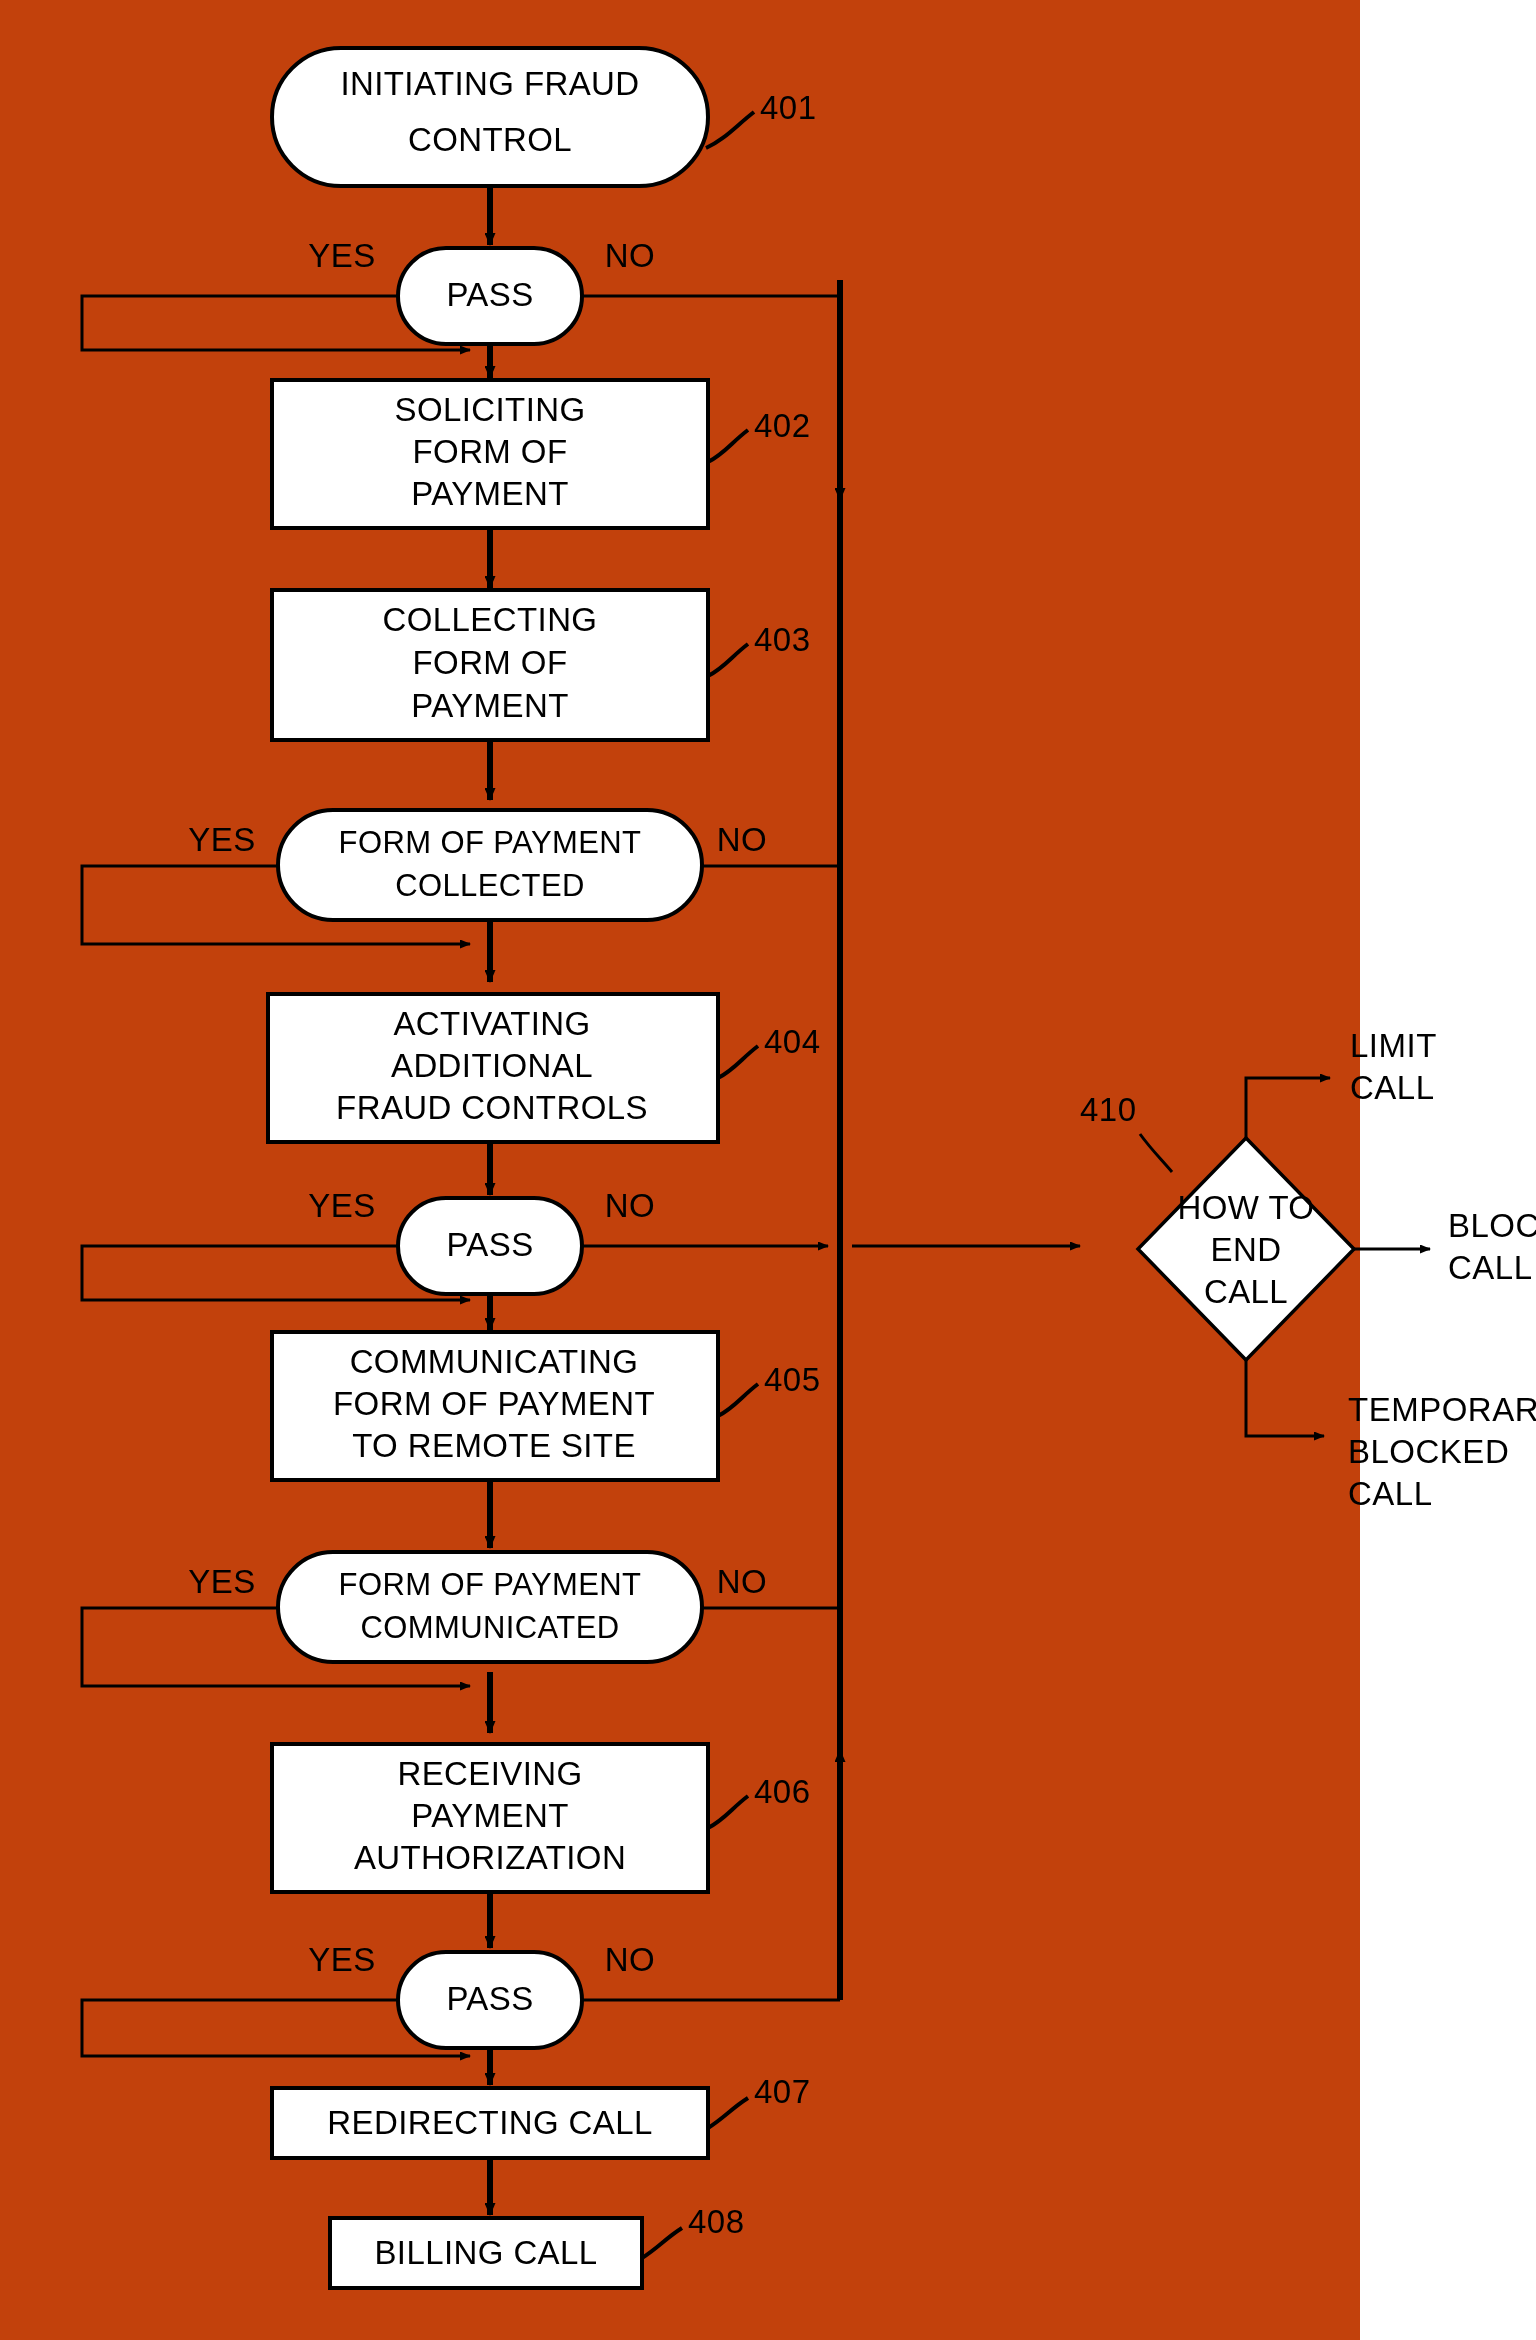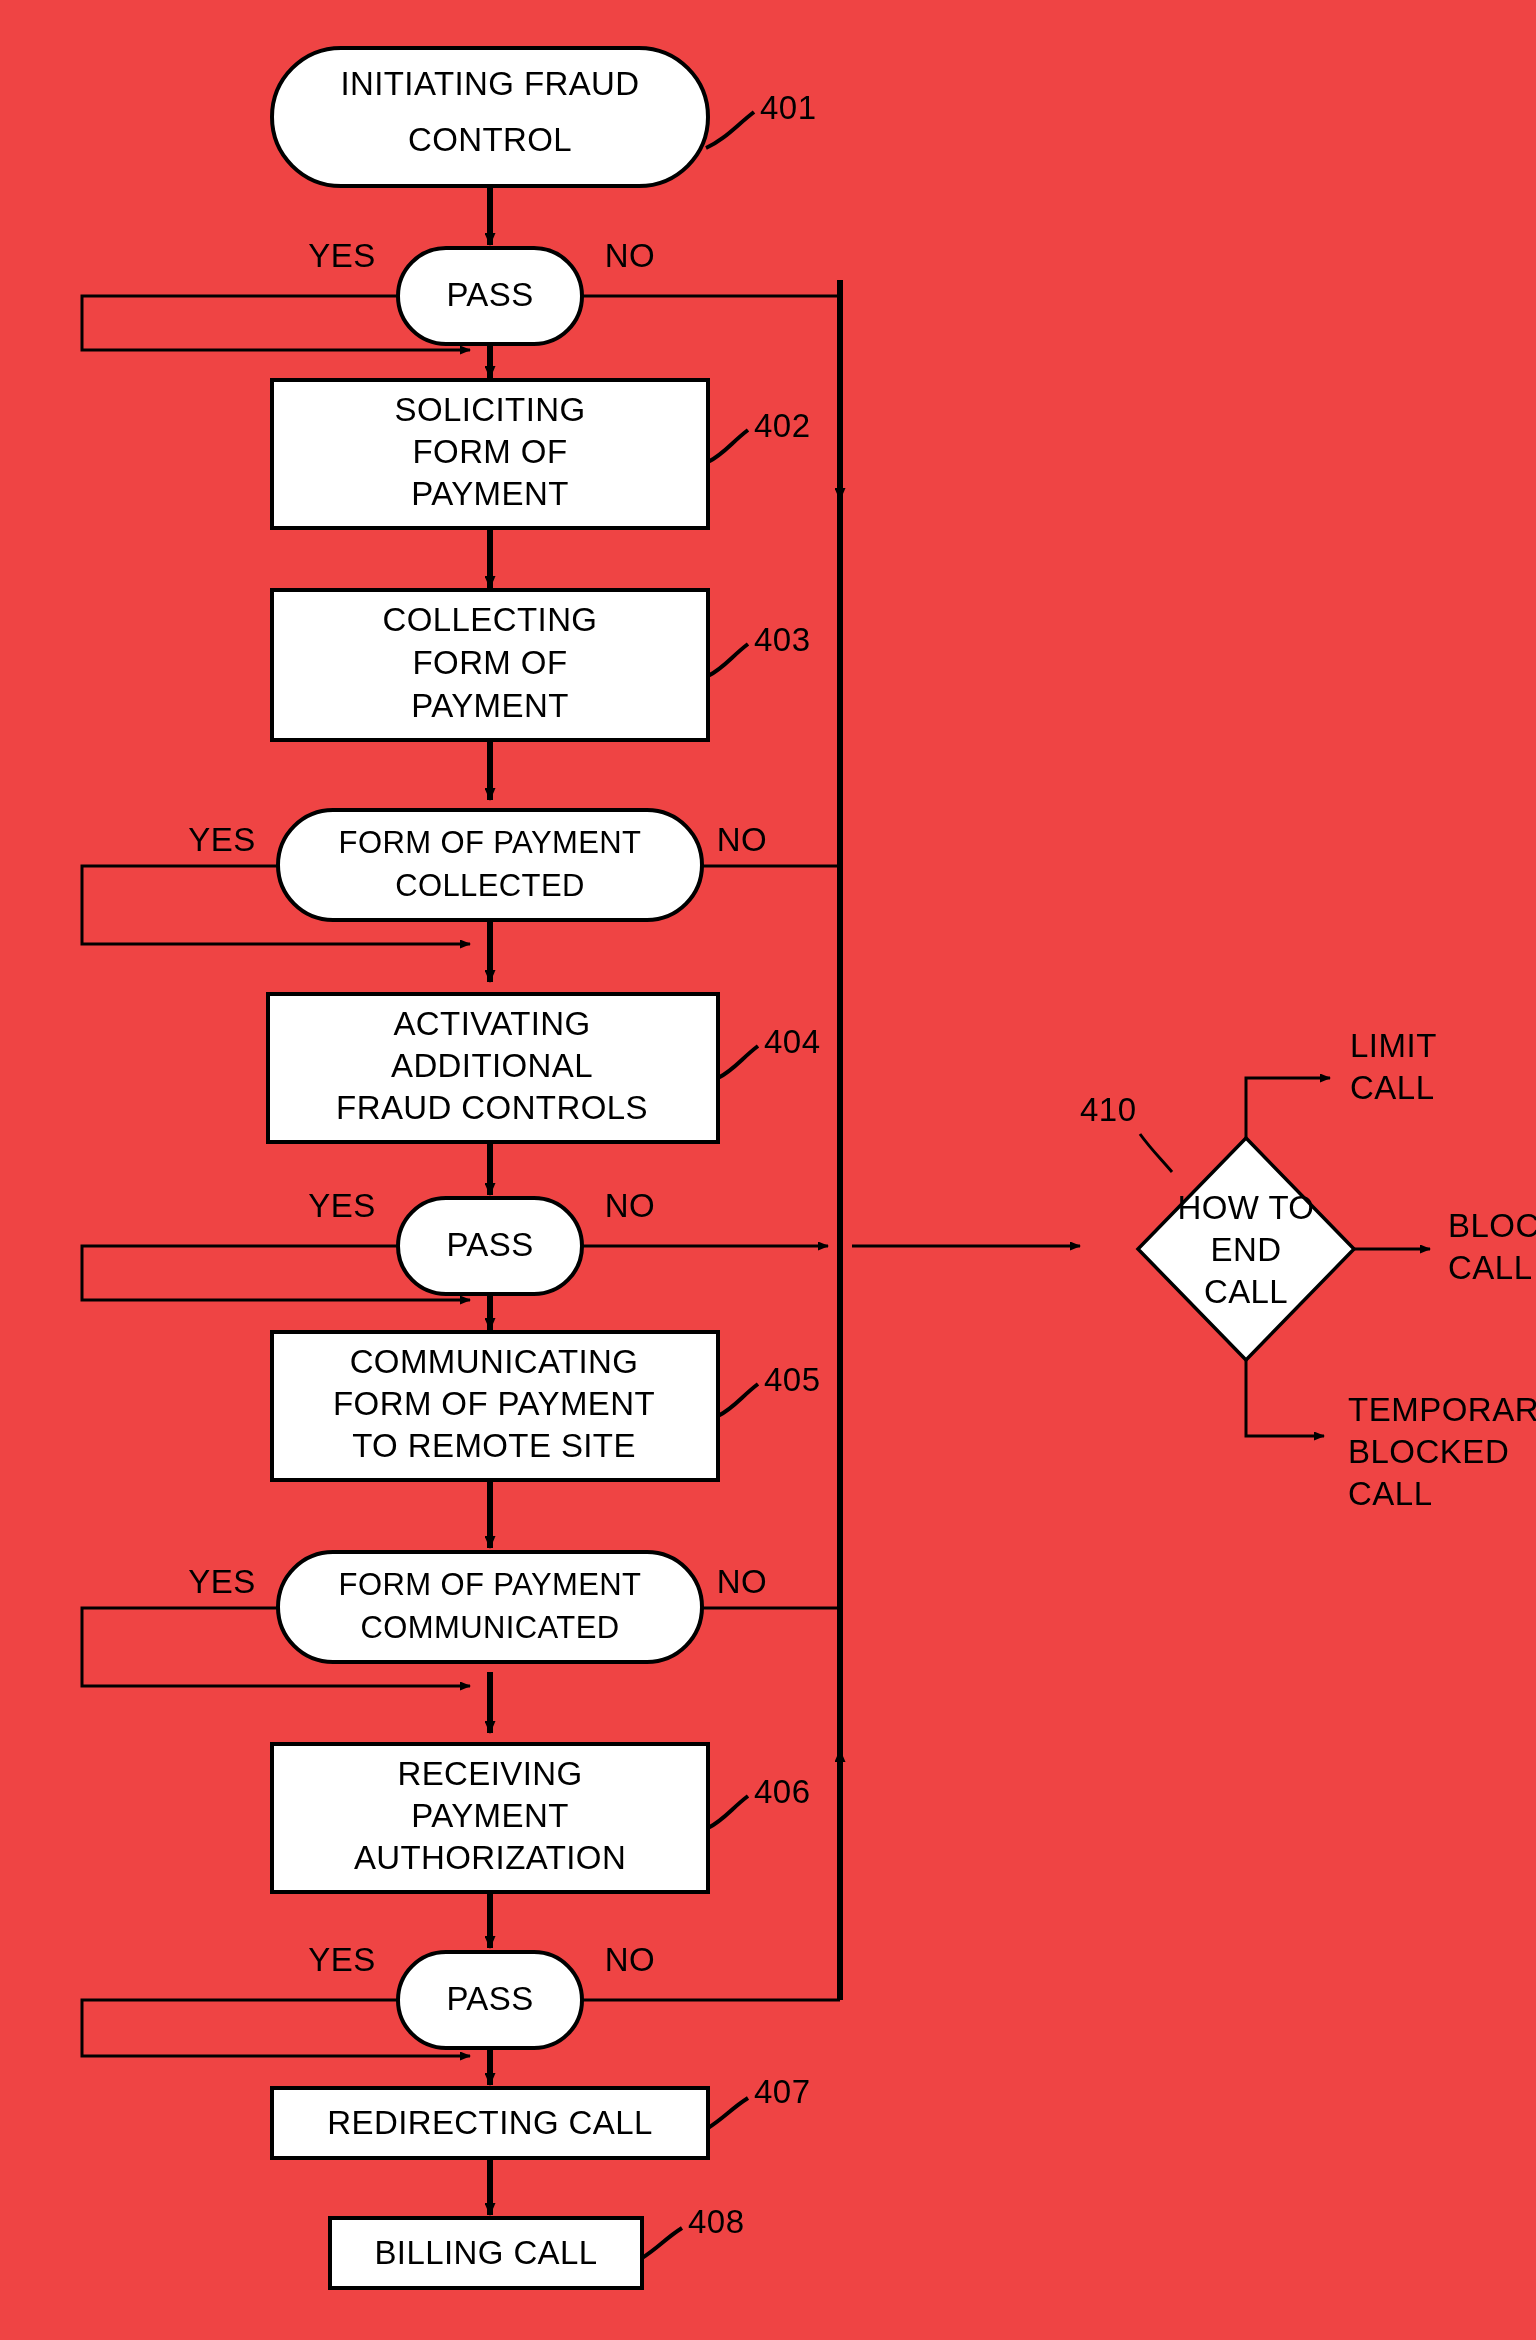--- a/index.html
+++ b/index.html
@@ -1,18 +1,18 @@
 <!DOCTYPE html>
 <html><head>
 <meta charset="utf-8">
 <style>
   html,body{margin:0;padding:0;background:#ffffff;}
   body{width:1536px;height:2340px;overflow:hidden;
        font-family:"Liberation Sans","DejaVu Sans",sans-serif;}
-  #stage{position:relative;width:1536px;height:2340px;background:#ef4444;}
+  #stage{position:relative;width:1360px;height:2340px;background:#c2410c;}
   svg#fig{position:absolute;left:0;top:0;width:1536px;height:2340px;}
   .nodeText{font-family:"Liberation Sans","DejaVu Sans",sans-serif;
             fill:#000;text-anchor:middle;dominant-baseline:middle;}
   .t-big{font-size:33px;letter-spacing:0.4px;}
   .t-mid{font-size:31px;letter-spacing:0.4px;}
   .t-ref{font-size:33px;letter-spacing:0.5px;text-anchor:start;}
   .t-yn{font-size:33px;letter-spacing:0.5px;text-anchor:middle;}
   .t-out{font-size:33px;letter-spacing:0.5px;text-anchor:start;}
   .shape{fill:#ffffff;stroke:#000000;stroke-width:4;}
   .shape-thin{fill:#ffffff;stroke:#000000;stroke-width:3.5;}

